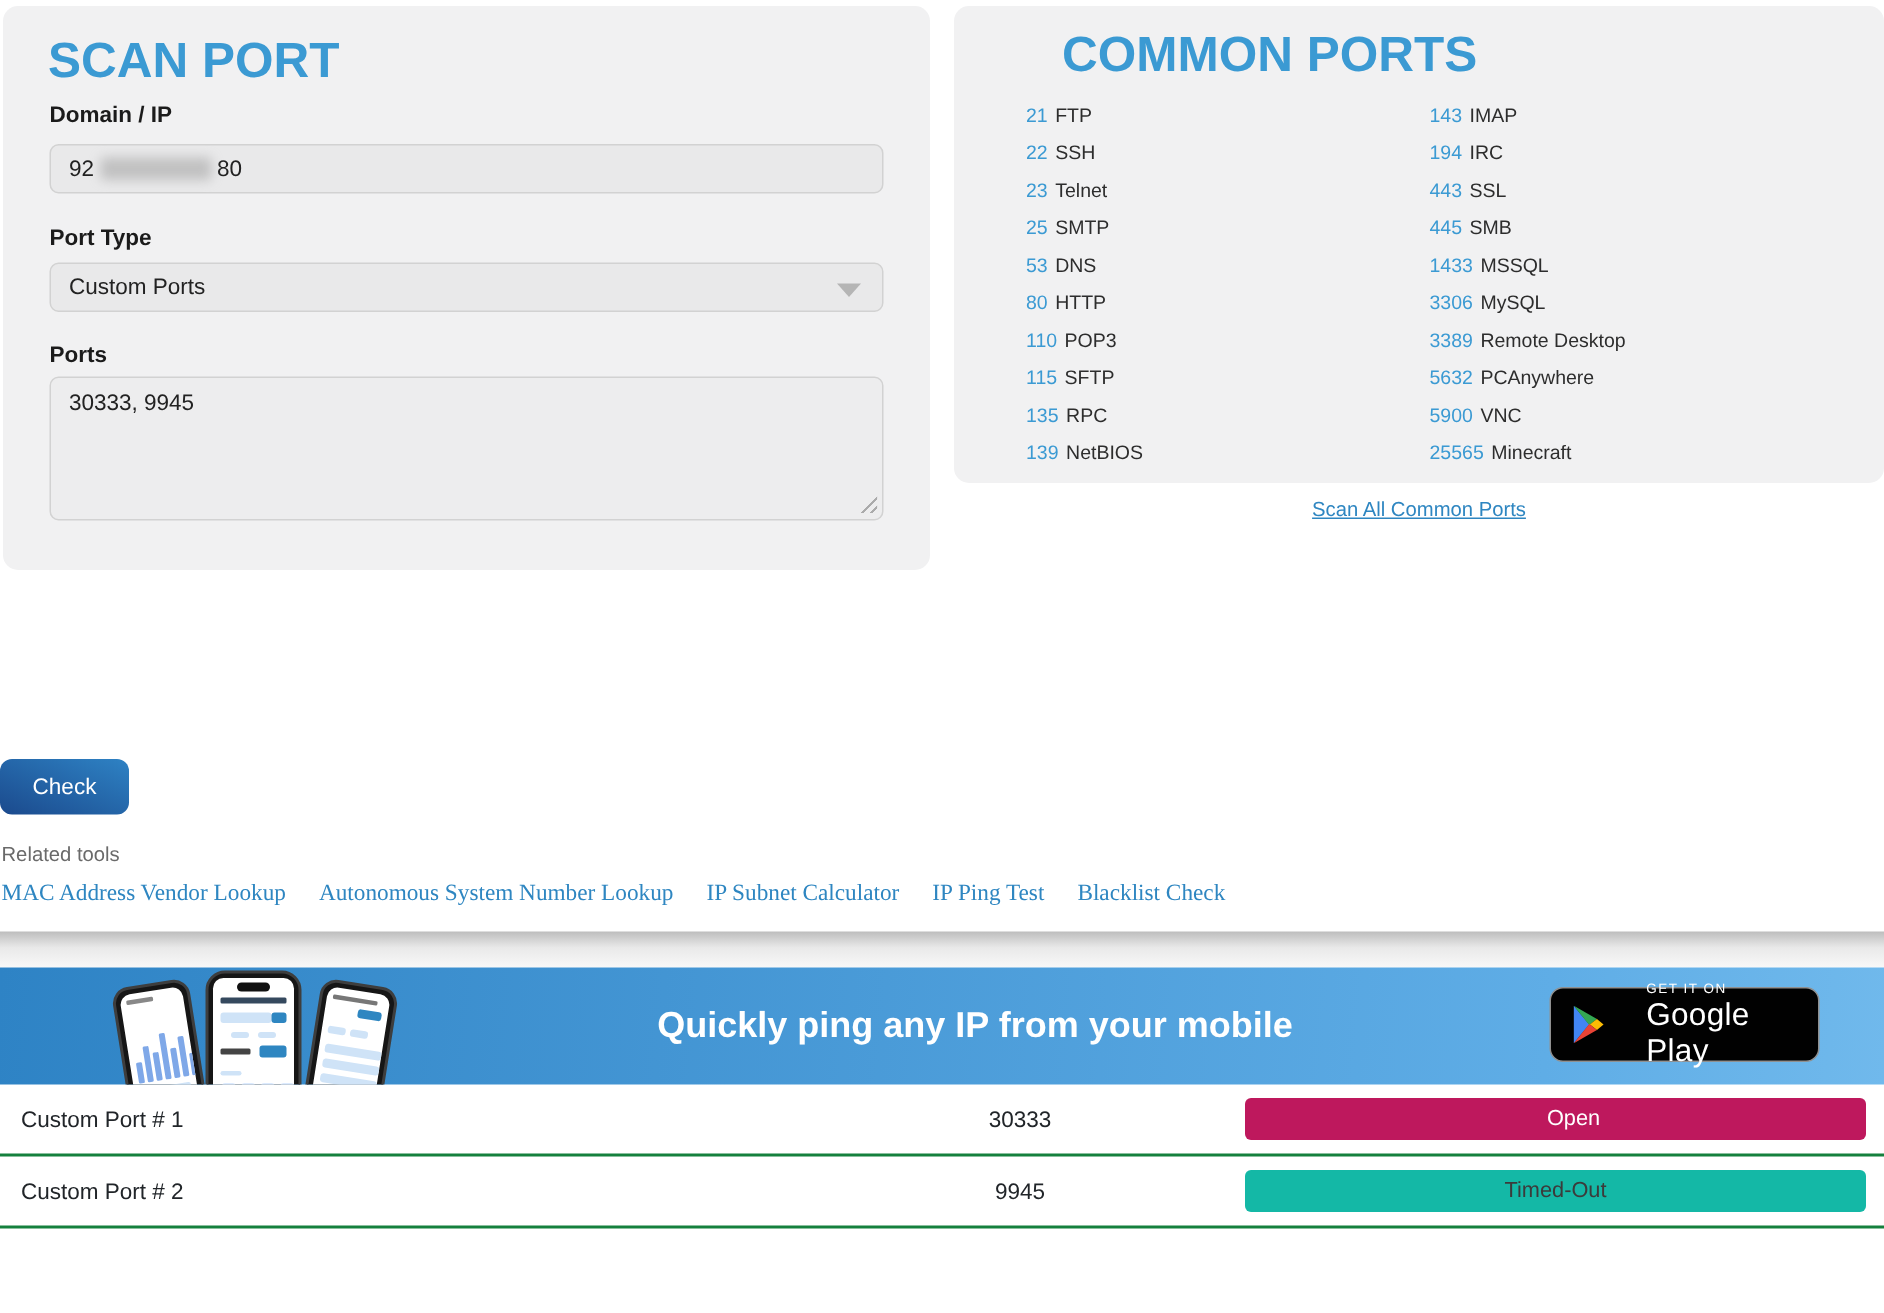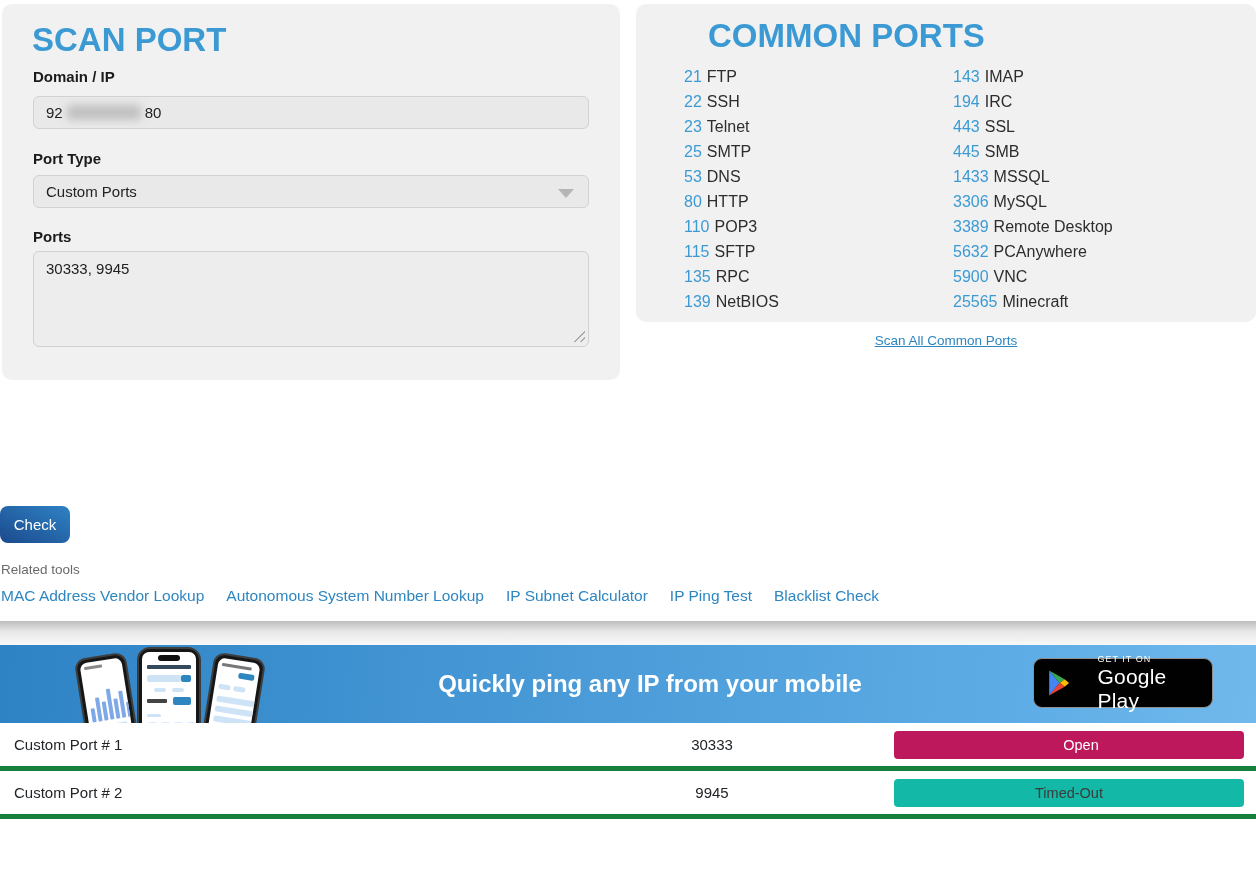--- a/index.html
+++ b/index.html
@@ -33,33 +33,33 @@
                 border-radius:6px; font-family:"Liberation Sans",sans-serif; font-size:15px; color:#222;
                 padding:8px 12px; outline:none; }
   .resize-handle { position:absolute; right:4px; bottom:5px; width:13px; height:13px; pointer-events:none;
       background:repeating-linear-gradient(135deg, transparent 0 2.5px, #9a9a9a 2.5px 4px);
       clip-path:polygon(100% 0, 100% 100%, 0 100%); opacity:.8; }
 
   
   .ports-col { position:absolute; top:60px; }
   .ports-col.c1 { left:48px; }
   .ports-col.c2 { left:317px; }
-  .port-item { height:25px; display:flex; align-items:center; gap:5px; font-size:16px; }
+  .port-item { height:25px; display:flex; align-items:center; gap:5px; font-size:13px; }
   .port-num { color:#3b9ad3; cursor:pointer; }
   .port-name { color:#2d2d2d; }
   .scan-all { position:absolute; left:636px; top:331px; width:620px; text-align:center; }
   .scan-all a { color:#2e86c1; font-size:13.5px; text-decoration:underline; cursor:pointer; }
 
   
-  .check-btn { position:absolute; left:0; top:506px; width:70px; height:37px; border:none; border-radius:8px;
+  .check-btn { position:absolute; left:0; top:506px; width:86px; height:37px; border:none; border-radius:8px;
                background:linear-gradient(to top right,#1b4a8d,#2e82c4); color:#fff; font-size:15px;
                font-family:"Liberation Sans",sans-serif; cursor:pointer; }
   .related-label { position:absolute; left:1px; top:562px; font-size:13.5px; color:#6a6a6a; }
   .related-links { position:absolute; left:1px; top:587px; display:flex; gap:22px; }
-  .related-links a { color:#2e86c1; font-size:15.5px; text-decoration:none; cursor:pointer; white-space:nowrap; }
+  .related-links a { color:#2e86c1; font-size:15.5px; text-decoration:none; cursor:pointer; white-space:nowrap;font-family:Liberation Serif, serif; }
 
   
   .divider-shadow { position:absolute; left:0; top:621px; width:100%; height:24px;
                     background:linear-gradient(#bdbdbd 0%, #e9e9e9 45%, #f8f8f8 100%); }
   .banner { position:absolute; left:0; top:645px; width:100%; height:78px; overflow:hidden;
             background:linear-gradient(95deg,#2e83c5 0%, #5fade6 82%, #70b9ec 100%); }
   .banner-headline { position:absolute; left:250px; top:25px; width:800px; text-align:center;
                      color:#fff; font-size:24px; font-weight:700; }
 
   .phones { position:absolute; left:80px; top:0; width:180px; height:78px; }
@@ -80,21 +80,21 @@
               border:1px solid #909090; border-radius:9px; display:flex; align-items:center;
               padding:0 13px; gap:27px; cursor:pointer; }
   .gp-text { display:flex; flex-direction:column; justify-content:center; color:#fff; }
   .gp-small { font-size:9px; letter-spacing:1px; line-height:11px; }
   .gp-large { font-size:21px; font-weight:500; line-height:24px; letter-spacing:.2px; }
 
   
   .results { position:absolute; left:0; top:723px; width:1256px; }
   .t-row { display:grid; grid-template-columns:560px 240px 1fr; align-items:center; }
   .t-head { height:52px; align-items:end; padding-bottom:9px; font-weight:700; font-size:15px; }
-  .t-body-row { height:48px; font-size:15px; border-bottom:5px solid #15803d;gap:32px; }
+  .t-body-row { height:48px; font-size:15px; border-bottom:2px solid #15803d; }
   .c-title { padding-left:14px; }
   .c-port  { text-align:center; }
   .c-result{ padding:0 12px 0 30px; text-align:center; }
   .badge { height:28px; border-radius:4px; display:flex; align-items:center; justify-content:center;
            font-size:14.5px; }
   .badge.open    { background:#be185d; color:#fff;padding-left:24px; }
   .badge.timeout { background:#14b8a6; color:#3b3b3b; }
 </style>
 </head>
 <body>

